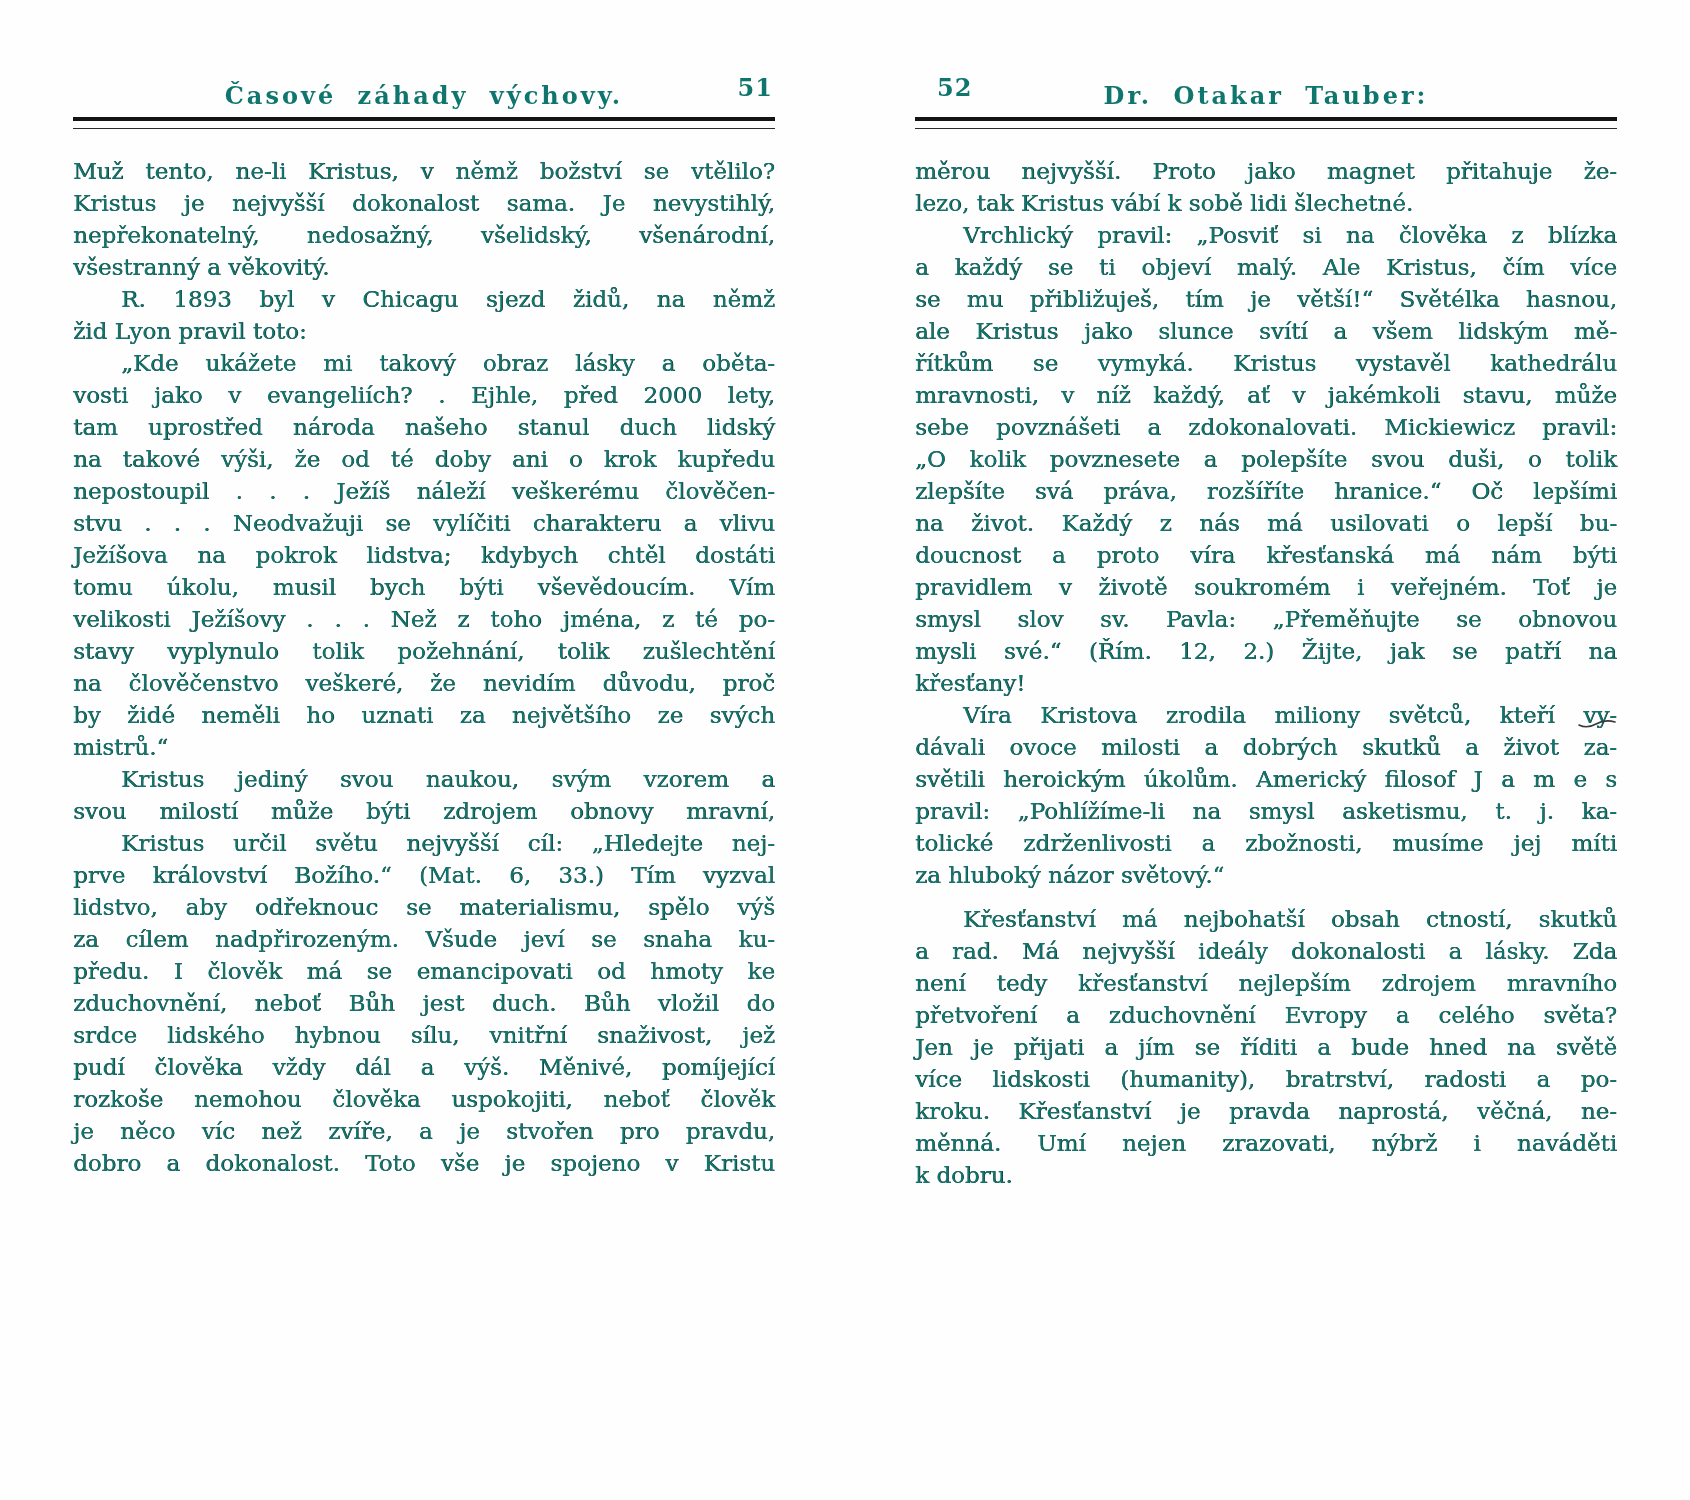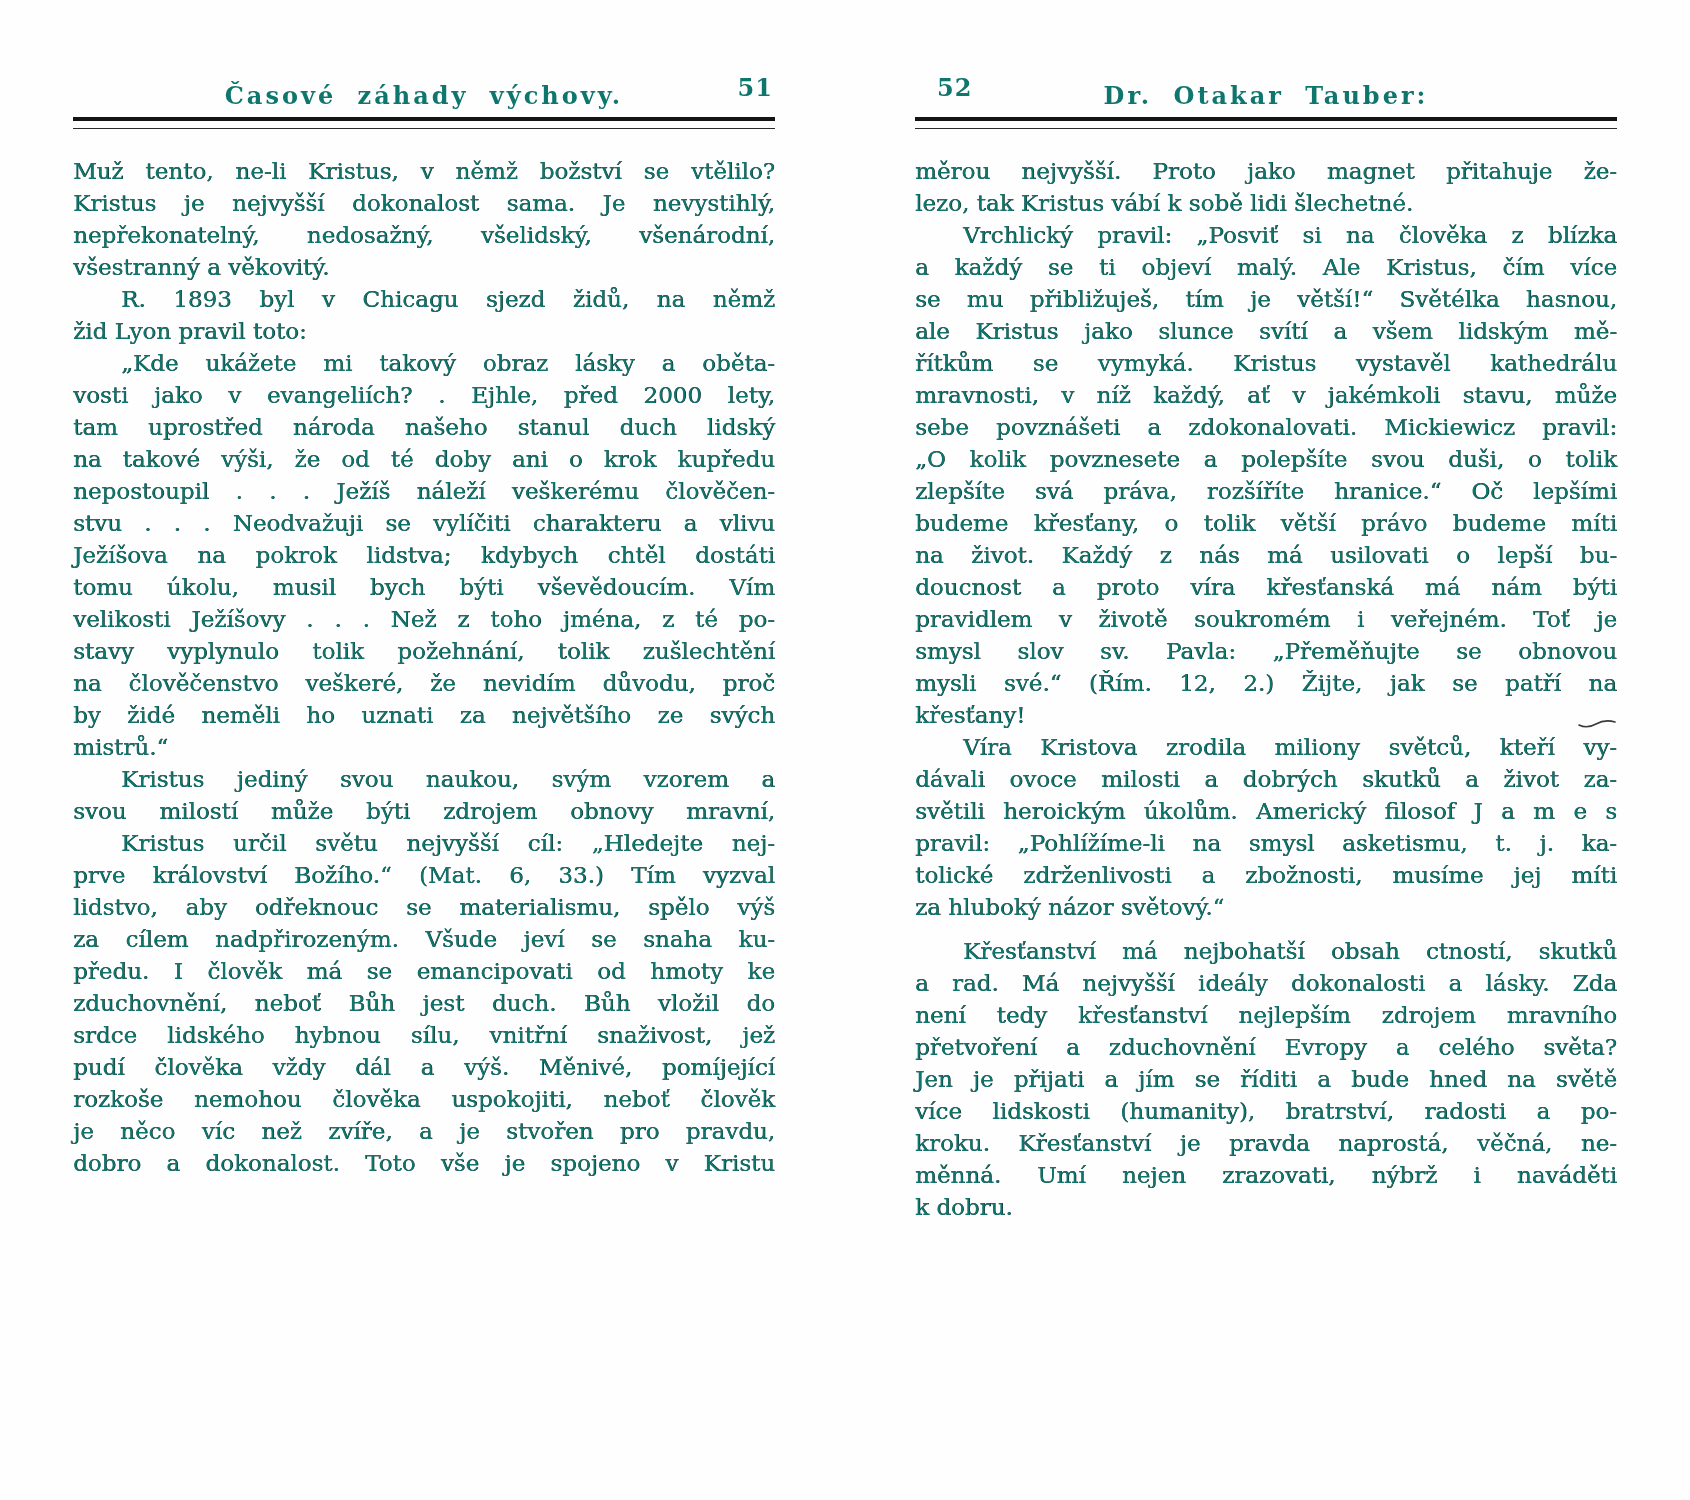--- a/index.html
+++ b/index.html
@@ -143,21 +143,20 @@
         <div class="paragraph">
           <div class="line first-indent">Vrchlický pravil: „Posviť si na člověka z blízka</div>
           <div class="line">a každý se ti objeví malý. Ale Kristus, čím více</div>
           <div class="line">se mu přibližuješ, tím je větší!“ Světélka hasnou,</div>
           <div class="line">ale Kristus jako slunce svítí a všem lidským mě-</div>
           <div class="line">řítkům se vymyká. Kristus vystavěl kathedrálu</div>
           <div class="line">mravnosti, v níž každý, ať v jakémkoli stavu, může</div>
           <div class="line">sebe povznášeti a zdokonalovati. Mickiewicz pravil:</div>
           <div class="line">„O kolik povznesete a polepšíte svou duši, o tolik</div>
           <div class="line">zlepšíte svá práva, rozšíříte hranice.“ Oč lepšími</div>
-          <div class="line">budeme křesťany, o tolik větší právo budeme míti</div>
           <div class="line">na život. Každý z nás má usilovati o lepší bu-</div>
           <div class="line">doucnost a proto víra křesťanská má nám býti</div>
           <div class="line">pravidlem v životě soukromém i veřejném. Toť je</div>
           <div class="line">smysl slov sv. Pavla: „Přeměňujte se obnovou</div>
           <div class="line">mysli své.“ (Řím. 12, 2.) Žijte, jak se patří na</div>
           <div class="line last">křesťany!</div>
         </div>
         <div class="paragraph">
           <div class="line first-indent">Víra Kristova zrodila miliony světců, kteří vy-</div>
           <div class="line">dávali ovoce milosti a dobrých skutků a život za-</div>

